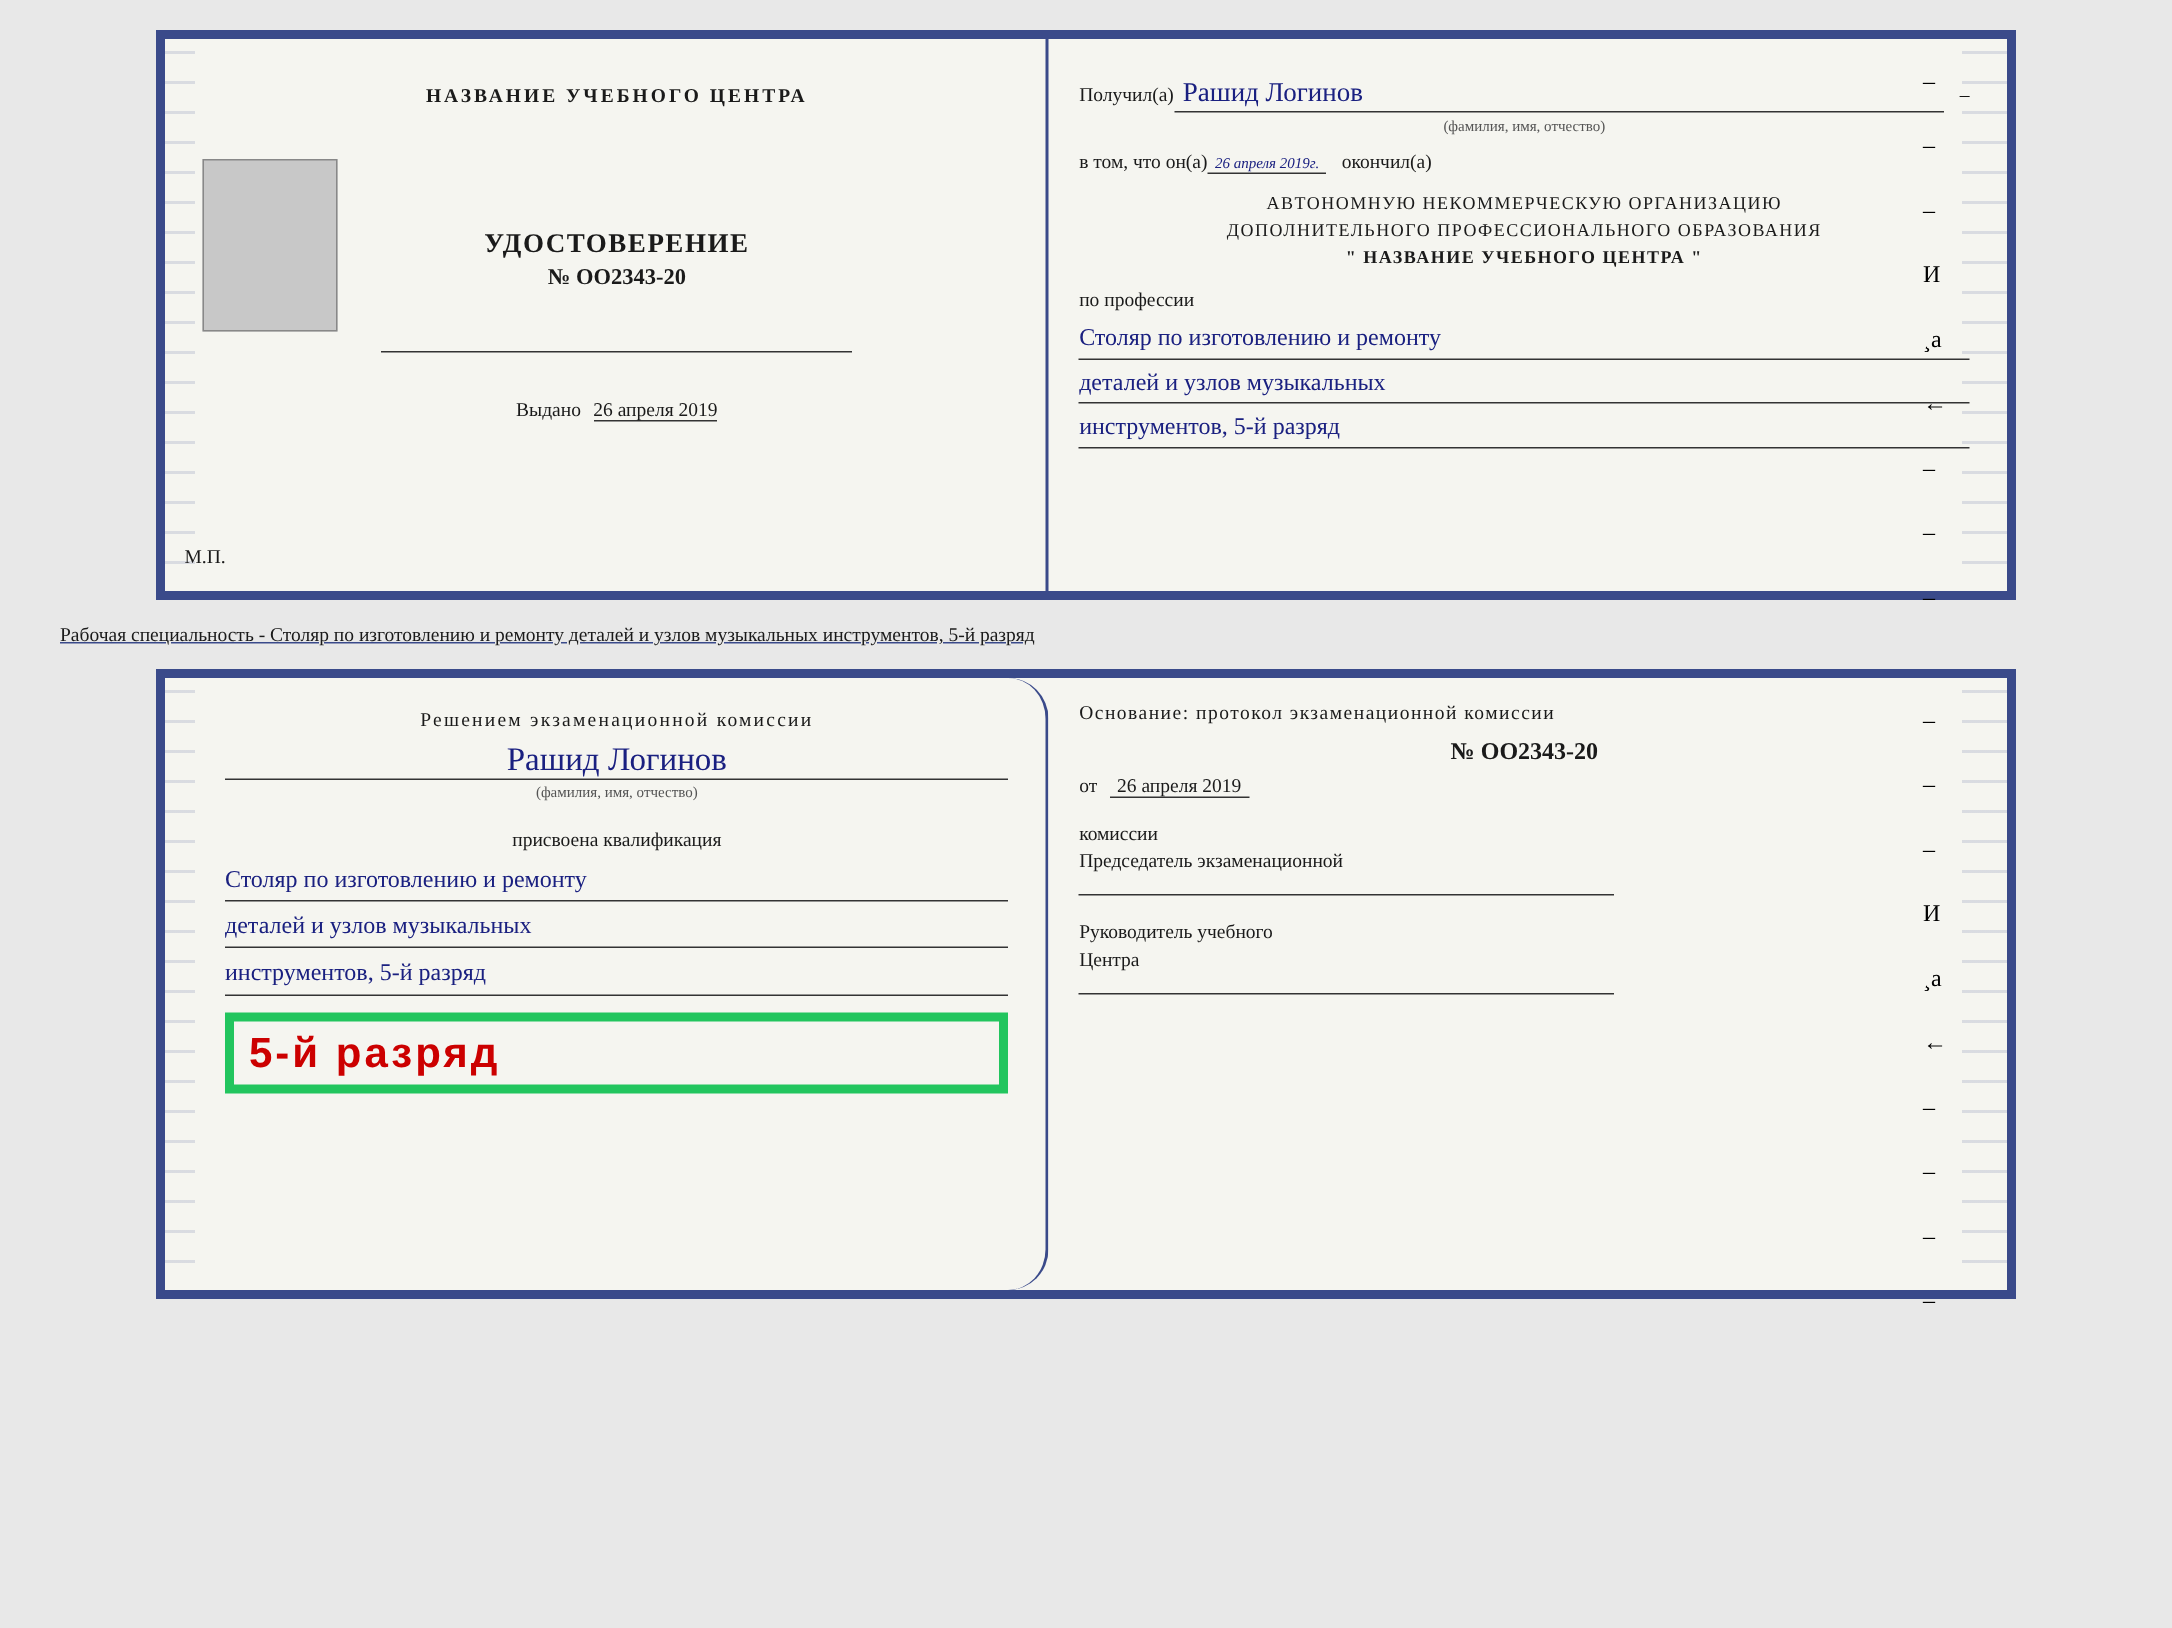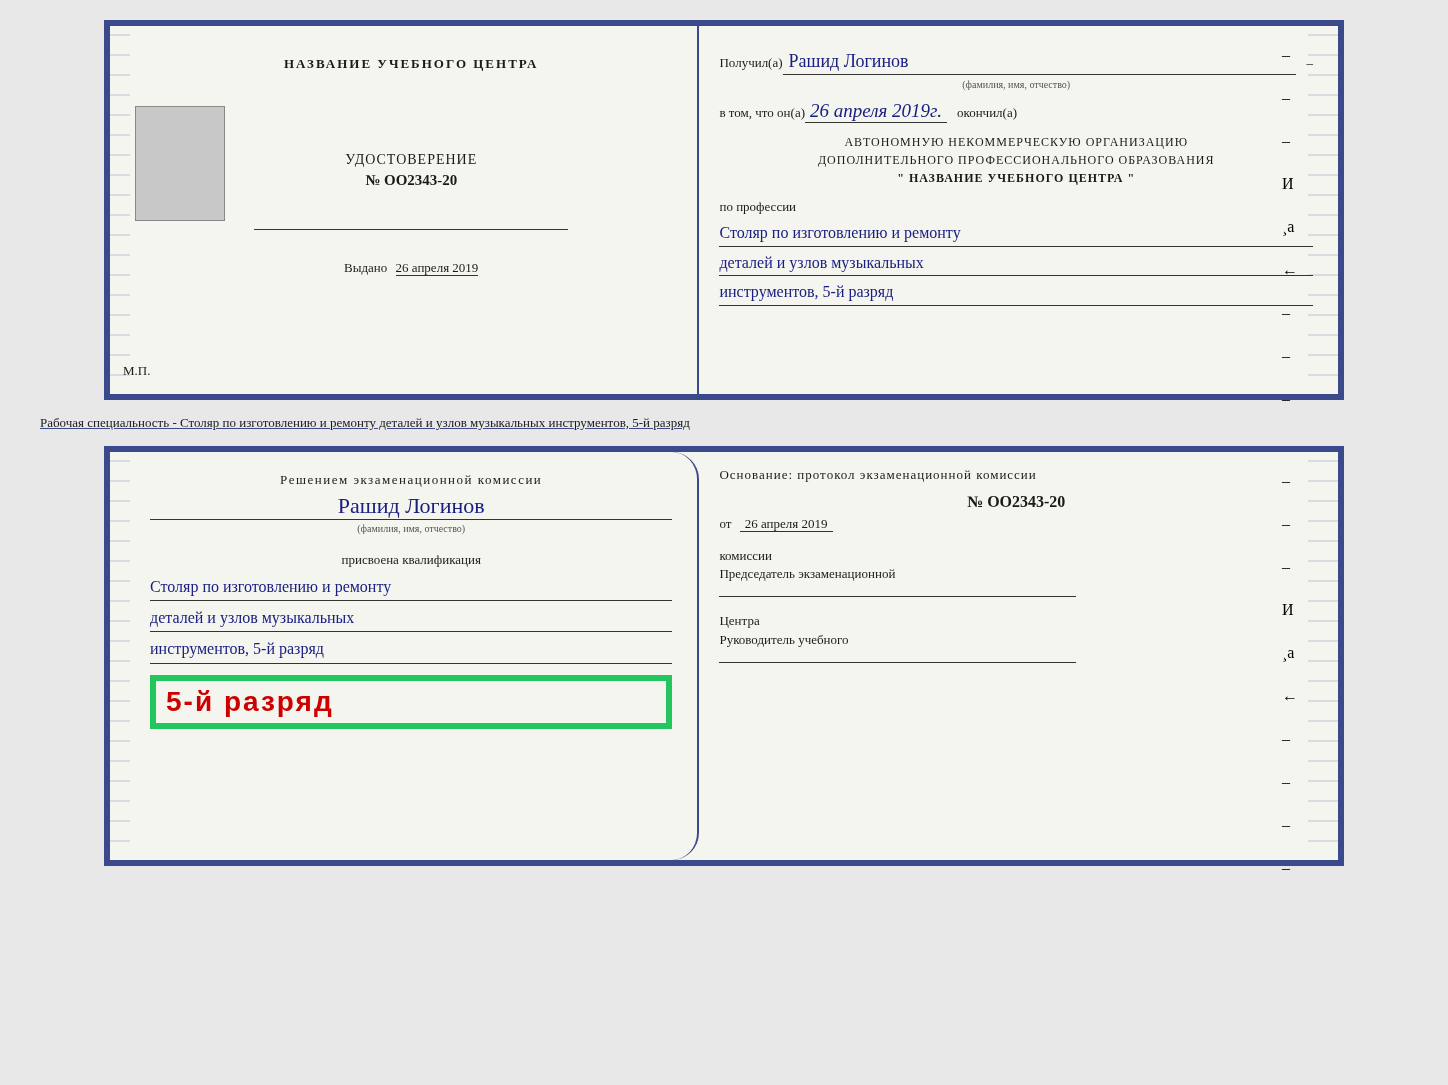--- a/index.html
+++ b/index.html
@@ -95,22 +95,22 @@
       left: 25px;
       top: 80px;
     }
 
     .udostoverenie-block {
       margin-top: 60px;
       text-align: center;
     }
 
     .udostoverenie-title {
-      font-size: 14px;
-      font-weight: normal;
+      font-size: 18px;
+      font-weight: bold;
       letter-spacing: 1px;
       text-transform: uppercase;
       color: #1a1a1a;
     }
 
     .number-line {
       font-size: 15px;
       font-weight: bold;
       color: #1a1a1a;
       margin-top: 4px;
@@ -180,21 +180,21 @@
     .vtom-row {
       display: flex;
       align-items: baseline;
       margin-bottom: 10px;
       font-size: 13px;
       color: #1a1a1a;
     }
 
     .vtom-date {
       font-style: italic;
-      font-size: 19px;
+      font-size: 10px;
       color: #1a2080;
       border-bottom: 1px solid #333;
       padding: 0 5px;
     }
 
     .org-block {
       font-size: 12px;
       color: #1a1a1a;
       text-align: center;
       letter-spacing: 1px;
@@ -493,22 +493,22 @@
         <span class="ot-date-val" style="margin-left: 5px;">26 апреля 2019</span>
       </div>
 
       <div class="predsedatel-text">
         <div>комиссии</div>
         <div>Председатель экзаменационной</div>
       </div>
       <div class="signature-line"></div>
 
       <div class="rukovoditel-text">
+        <div>Руководитель учебного</div>
         <div>Центра</div>
-        <div>Руководитель учебного</div>
       </div>
       <div class="signature-line"></div>
 
       <div style="position:absolute; right:40px; top:20px; display:flex; flex-direction:column; gap:25px;">
         <span>–</span>
         <span>–</span>
         <span>–</span>
         <span>И</span>
         <span>¸а</span>
         <span>←</span>

